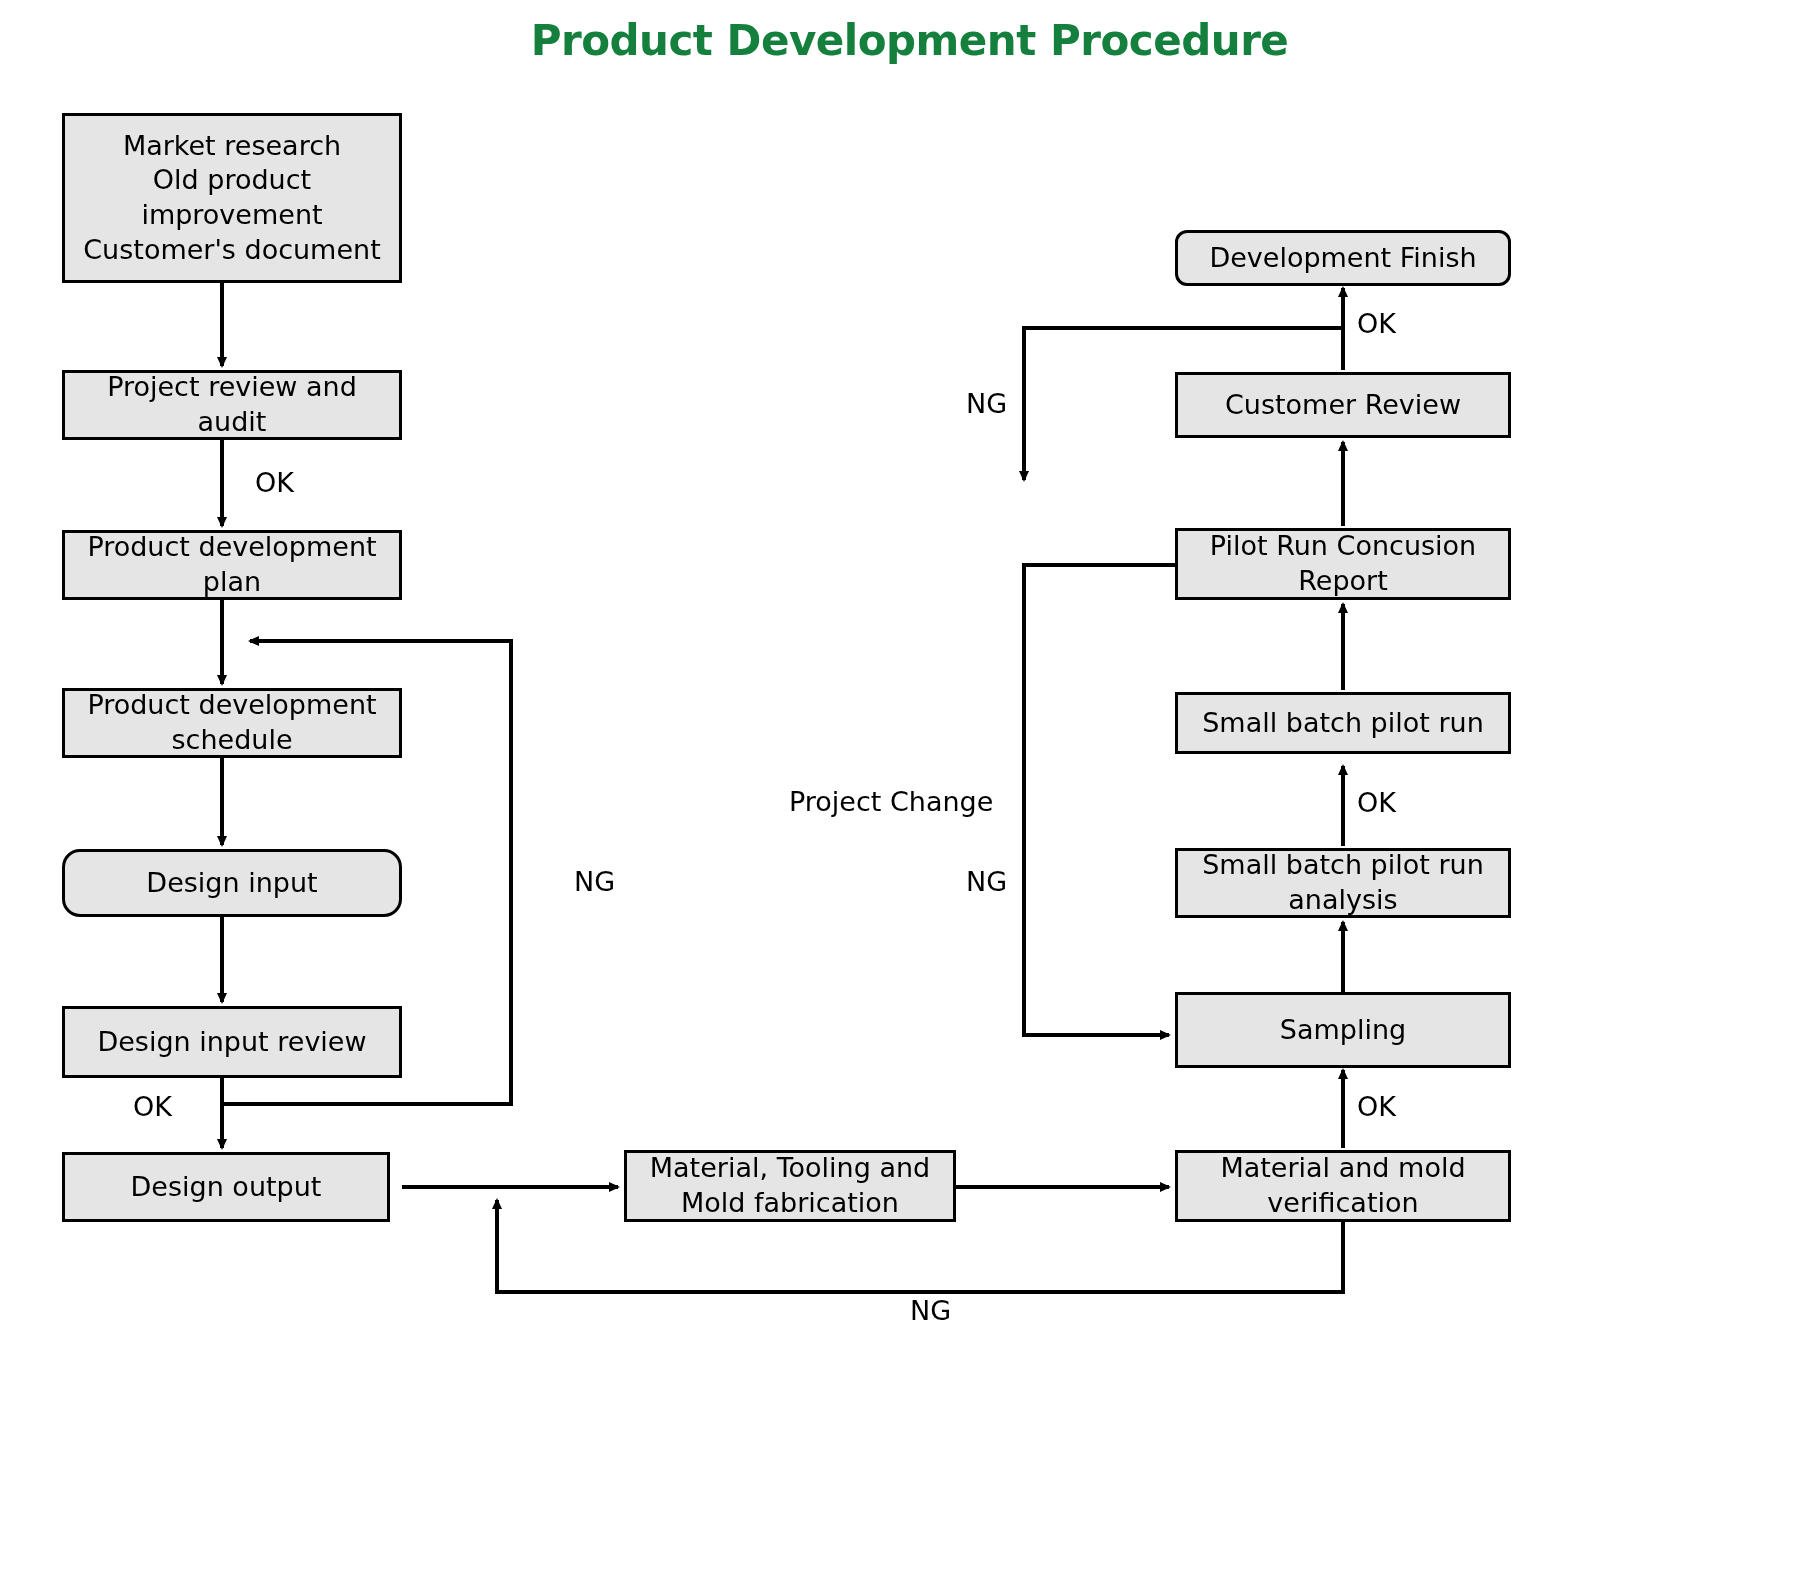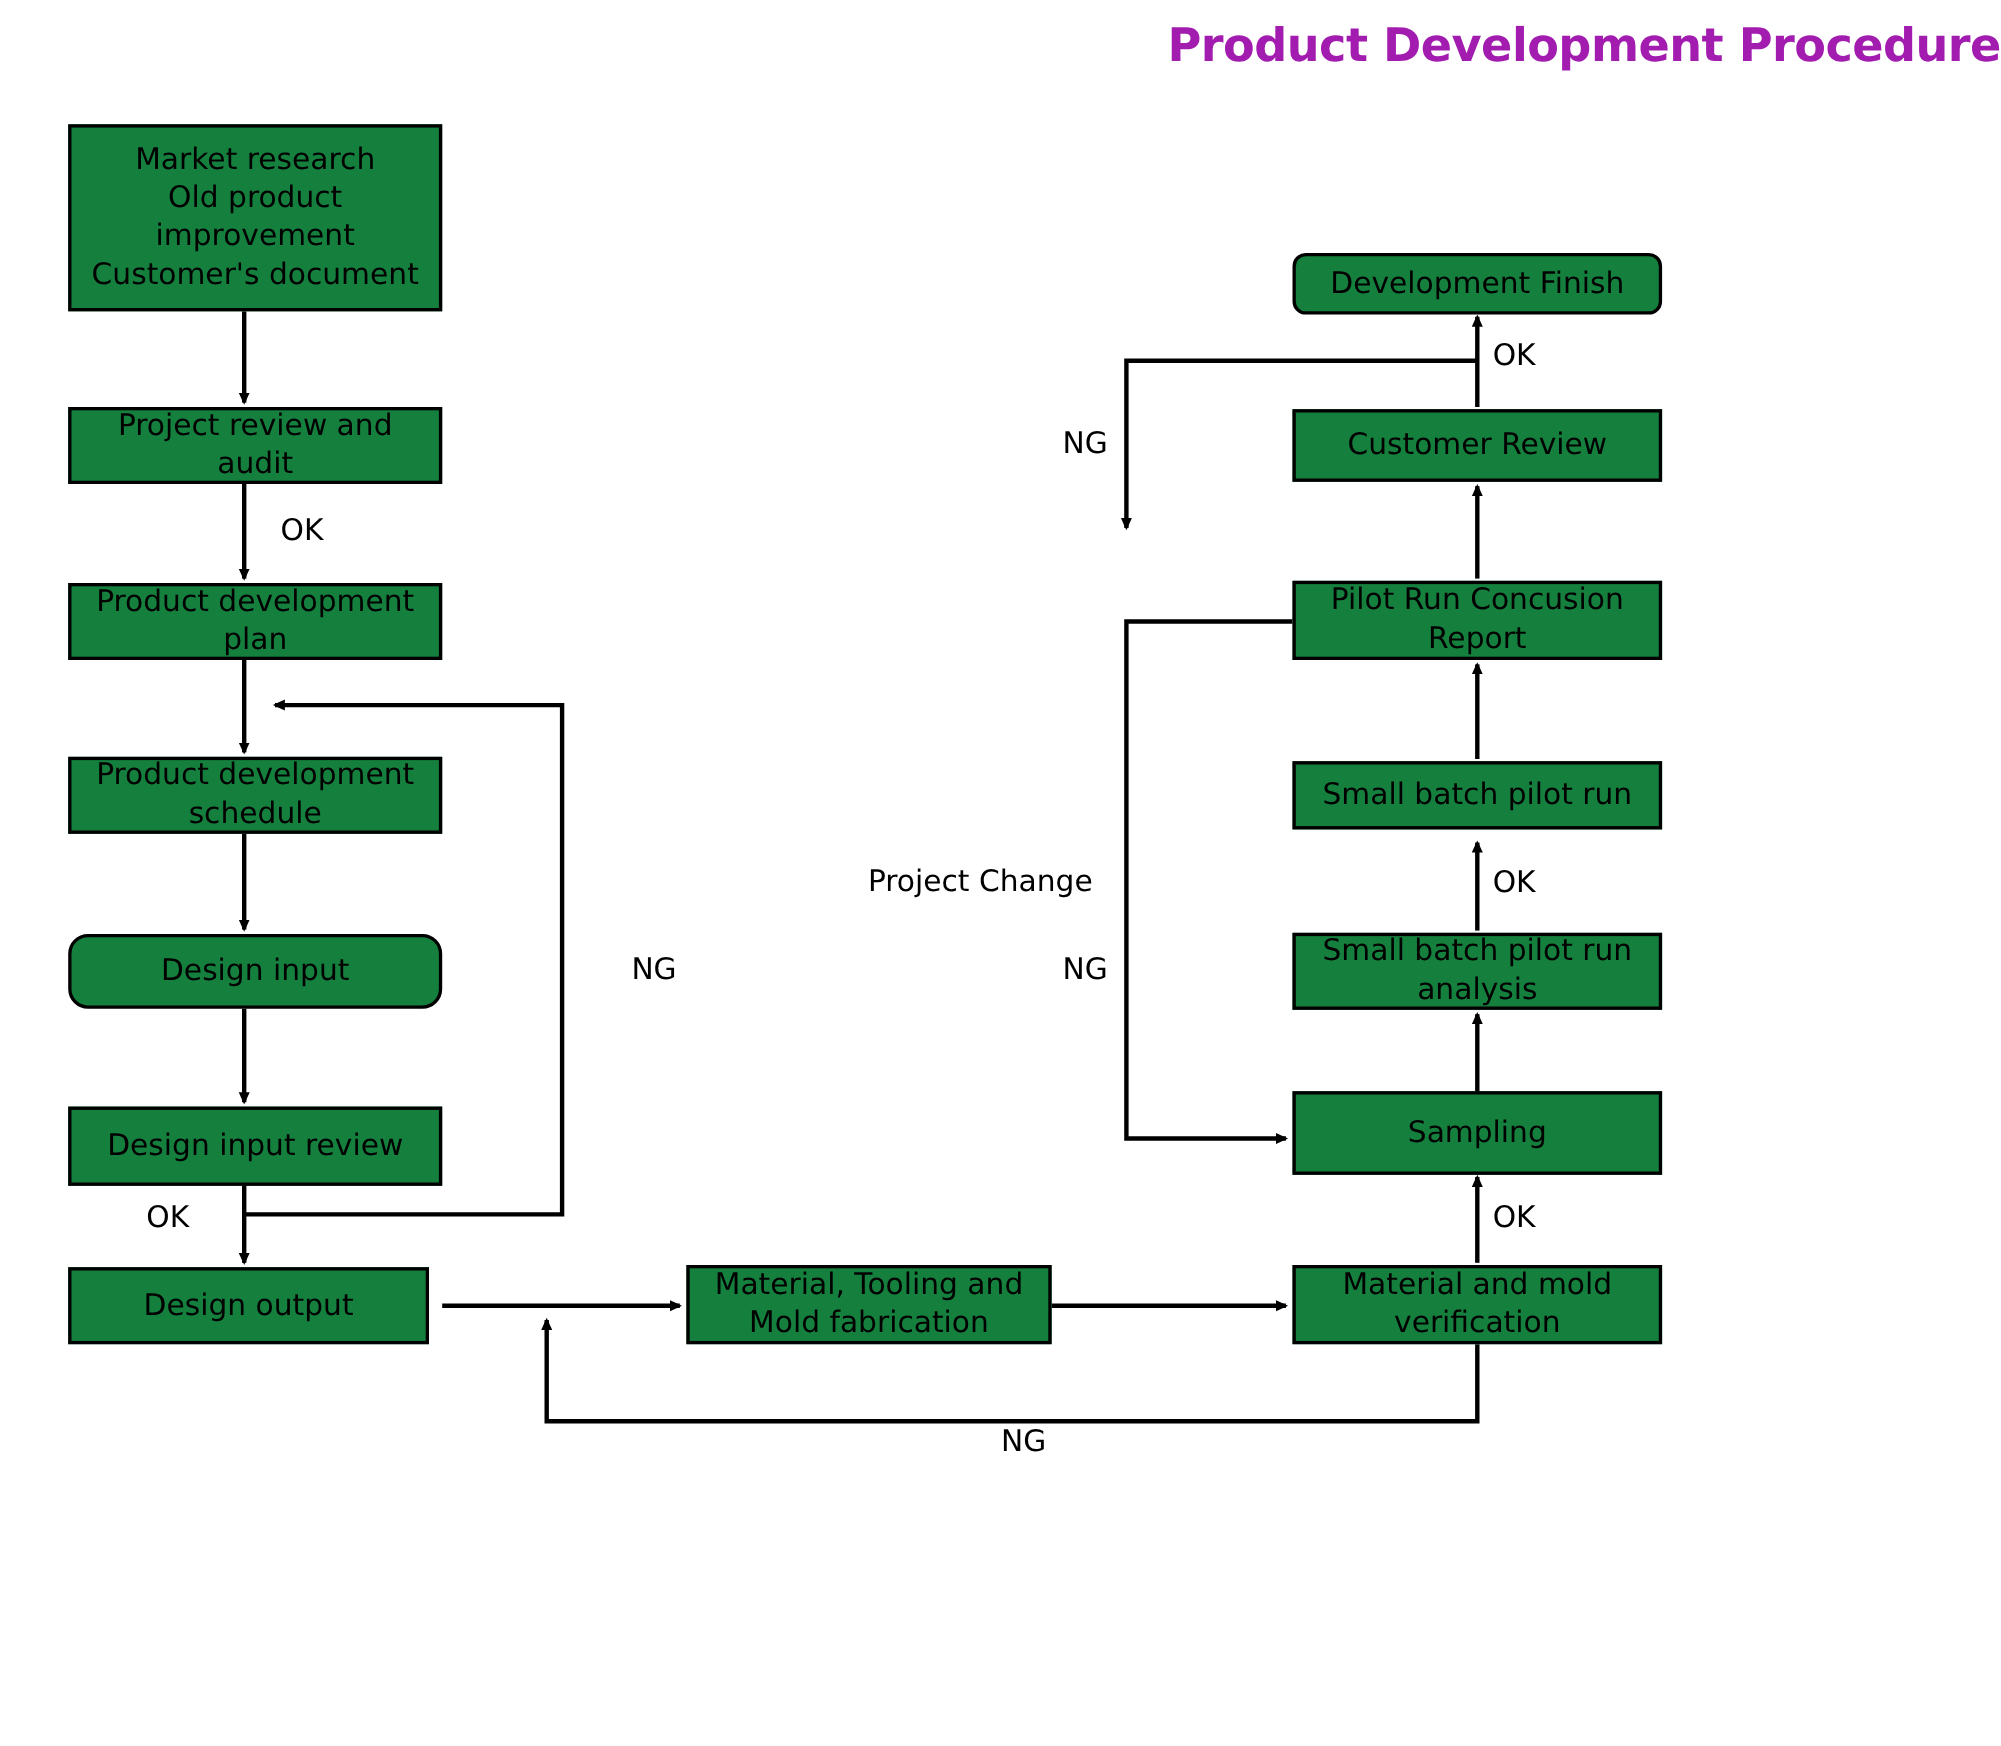--- a/index.html
+++ b/index.html
@@ -22,32 +22,32 @@
     left: 0;
     top: 0;
     width: 1819px;
     height: 1587px;
   }
   .title {
     position: absolute;
     left: 0;
     top: 16px;
     width: 1819px;
-    text-align: right;
+    text-align: center;
     font-family: "DejaVu Sans", sans-serif;
     font-weight: bold;
     font-size: 42px;
     letter-spacing: -0.5px;
-    color: #a21caf;
+    color: #15803d;
   }
   .node {
     position: absolute;
     box-sizing: border-box;
     border: 3px solid #000000;
-    background: #15803d;
+    background: #e5e5e5;
     display: flex;
     align-items: center;
     justify-content: center;
     text-align: center;
     font-family: "DejaVu Sans", sans-serif;
     font-size: 27px;
     line-height: 1.28;
     color: #000000;
     padding: 2px 6px;
     white-space: pre-line;

